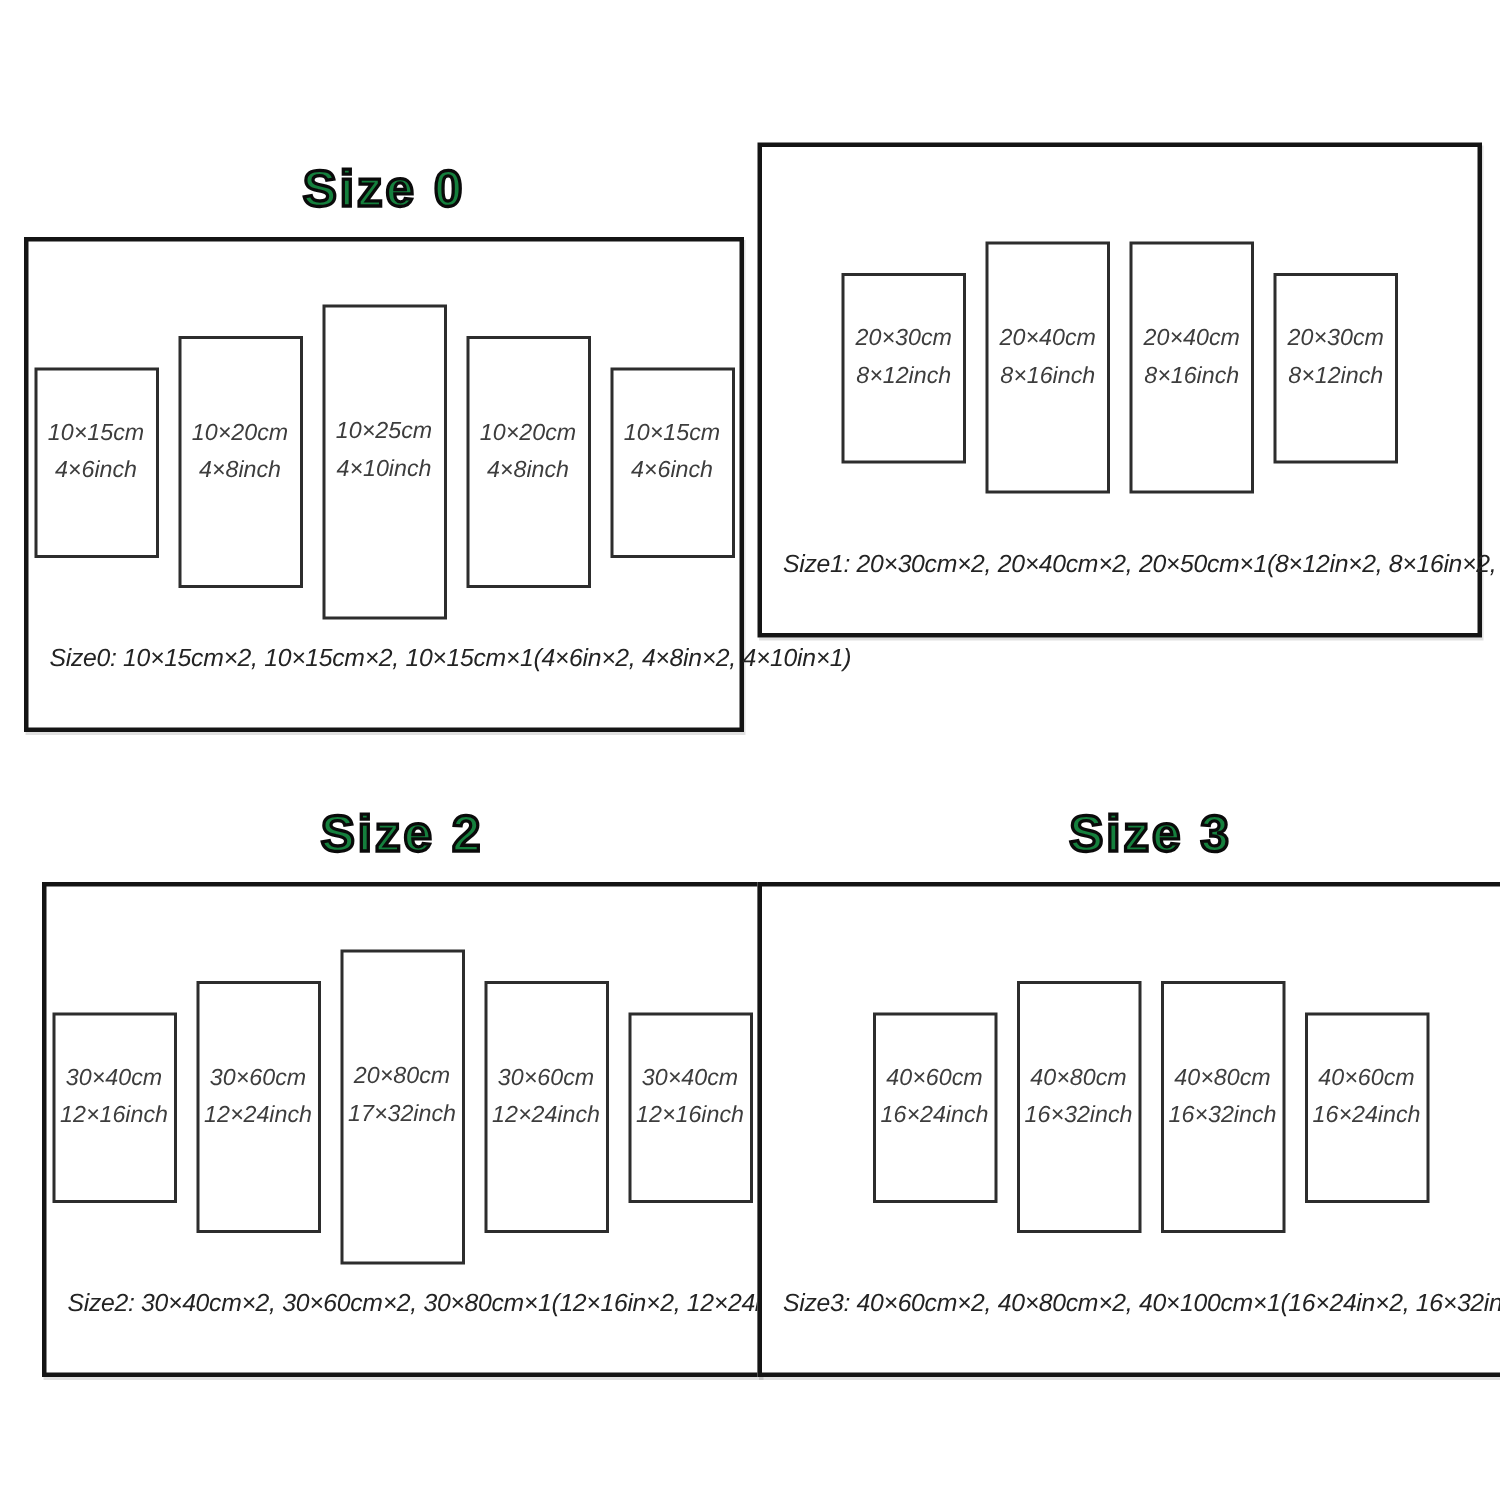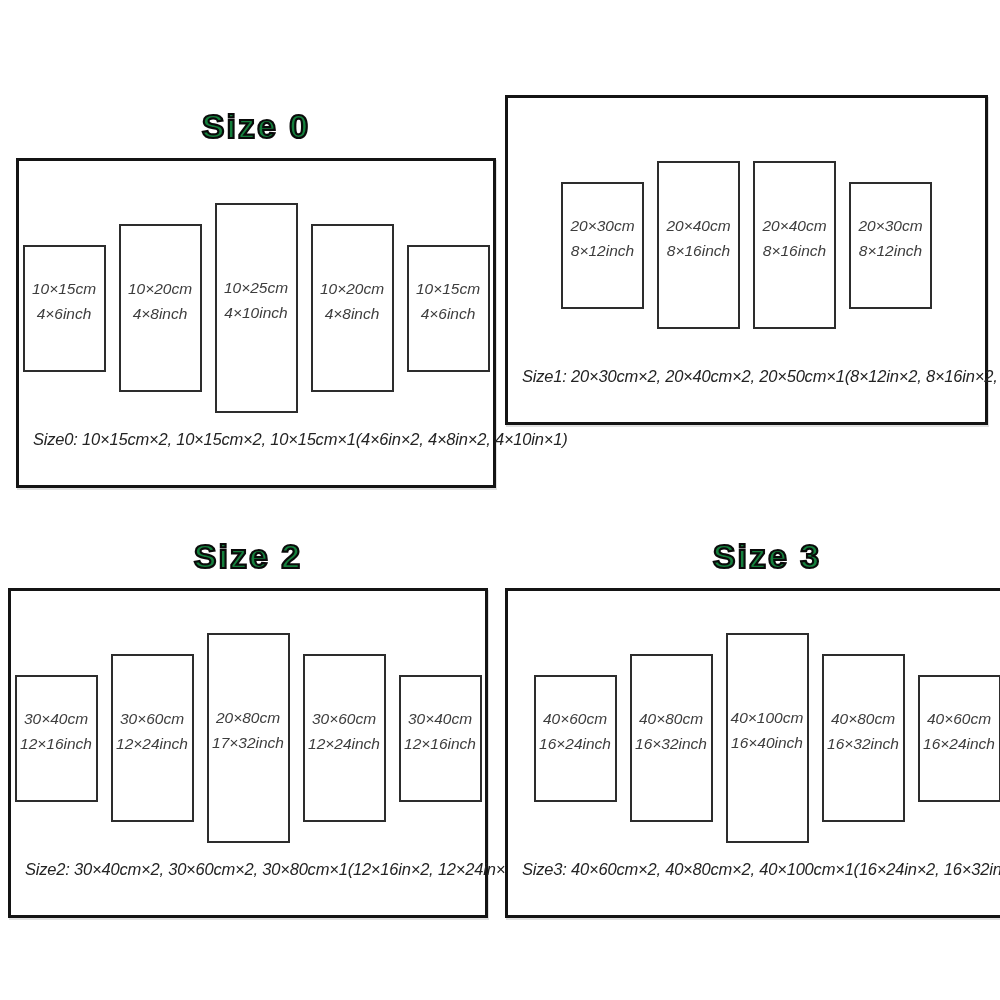--- a/index.html
+++ b/index.html
@@ -3,21 +3,21 @@
 <meta charset="utf-8">
 <style>
   html, body { margin:0; padding:0; background:#ffffff; }
   .canvas {
     position:relative; width:1000px; height:1000px; background:#ffffff;
     font-family:"Liberation Sans", sans-serif; overflow:hidden;
   }
   .quadrant { position:absolute; }
   .q-tl { left:16px;  top:95px;  width:480px; }
   .q-tr { left:505px; top:95px;  width:483px; }
-  .q-bl { left:8px;  top:525px; width:480px; }
+  .q-bl { left:28px;  top:525px; width:480px; }
   .q-br { left:505px; top:525px; width:524px; }
 
   .title {
     margin:0; height:63px; display:flex; align-items:center; justify-content:center;
     font-size:34px; font-weight:700; letter-spacing:2px;
     color:#15803d; -webkit-text-stroke:2.2px #0a0a0a;
   }
   @supports not (-webkit-text-stroke: 1px black) {
     .title { color:#111111; }
   }
@@ -178,26 +178,20 @@
             <div>40×60cm</div>
             <div>16×24inch</div>
           </div>
         </div>
         <div class="panel medium">
           <div class="dims">
             <div>40×80cm</div>
             <div>16×32inch</div>
           </div>
         </div>
-        <div class="panel large">
-          <div class="dims">
-            <div>40×100cm</div>
-            <div>16×40inch</div>
-          </div>
-        </div>
         <div class="panel medium">
           <div class="dims">
             <div>40×80cm</div>
             <div>16×32inch</div>
           </div>
         </div>
         <div class="panel small">
           <div class="dims">
             <div>40×60cm</div>
             <div>16×24inch</div>

